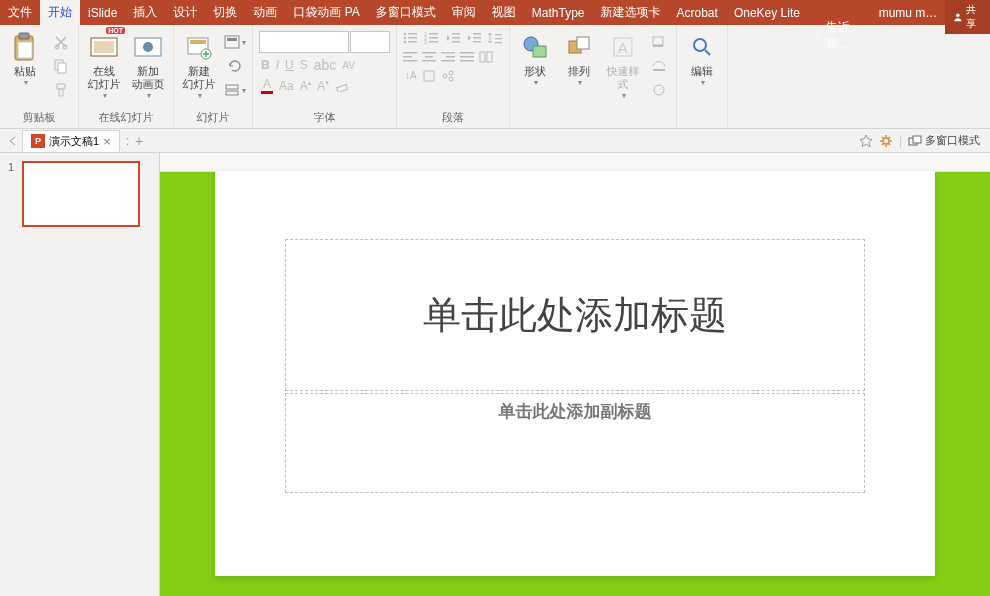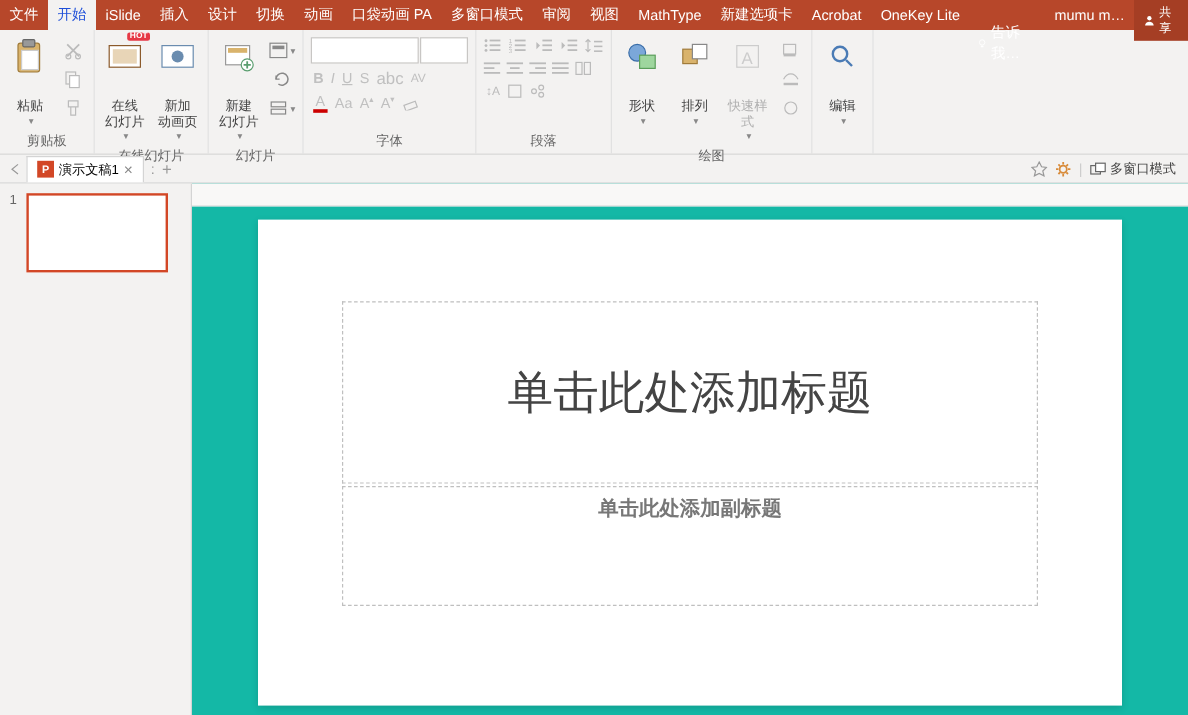--- a/index.html
+++ b/index.html
@@ -14,21 +14,21 @@
     .tell-me svg { margin-right: 3px; }
     .share-btn { display: flex; align-items: center; padding: 17px 8px; font-size: 10px; background: #a53e24; }
     
     
     .ribbon { height: 104px; background: #f3f2f1; border-bottom: 1px solid #d4d4d4; display: flex; }
     .ribbon-group { border-right: 1px solid #e1e1e1; padding: 2px 4px 0; display: flex; flex-direction: column; }
     .ribbon-group-content { flex: 1; display: flex; align-items: flex-start; gap: 2px; padding-top: 2px; }
     .ribbon-group-label { text-align: center; font-size: 11px; color: #666; padding: 2px 0 3px; }
     .ribbon-btn-large { width: 42px; display: flex; flex-direction: column; align-items: center; padding: 2px; cursor: pointer; }
     .ribbon-btn-large .icon-box { width: 32px; height: 32px; display: flex; align-items: center; justify-content: center; }
-    .ribbon-btn-large .label { font-size: 11px; text-align: center; line-height: 1.2; margin-top: 20px; color: #444; }
+    .ribbon-btn-large .label { font-size: 11px; text-align: center; line-height: 1.2; margin-top: 2px; color: #444; }
     .ribbon-btn-large.disabled .label { color: #b0b0b0; }
     .ribbon-col { display: flex; flex-direction: column; gap: 2px; padding: 2px; }
     .ribbon-mini-btn { width: 22px; height: 22px; display: flex; align-items: center; justify-content: center; cursor: pointer; }
     .mini-row { display: flex; gap: 1px; align-items: center; }
     .font-box { height: 22px; border: 1px solid #c8c6c4; background: #fff; display: flex; align-items: center; padding: 0 4px; font-size: 11px; color: #bbb; min-width: 70px; }
     .disabled { color: #c0c0c0 !important; }
     .dropdown-arrow { font-size: 8px; color: #888; margin-left: 2px; }
     .hot-badge { position: absolute; top: -2px; right: 0; background: #e63946; color: #fff; font-size: 7px; padding: 0 2px; border-radius: 2px; font-weight: bold; }
     
     
@@ -40,21 +40,21 @@
     .status-icons { display: flex; gap: 6px; align-items: center; padding-right: 6px; }
     .multi-window { font-size: 11px; color: #444; display: flex; align-items: center; gap: 3px; }
     
     
     .main { display: flex; height: calc(596px - 25px - 104px - 24px); }
     .thumb-panel { width: 160px; background: #f3f2f1; border-right: 1px solid #d4d4d4; padding: 8px; }
     .thumb-item { display: flex; gap: 6px; }
     .thumb-num { font-size: 11px; color: #666; width: 8px; }
     .thumb { width: 118px; height: 66px; background: #fff; border: 2px solid #d24726; }
     
-    .slide-area { flex: 1; background: #14b8a6; display: flex; align-items: flex-start; justify-content: center; padding: 20px; position: relative; }
+    .slide-area { flex: 1; background: #84cc16; display: flex; align-items: flex-end; justify-content: center; padding: 20px; position: relative; }
     .slide-area::before { content: ''; position: absolute; left: 0; right: 0; top: 0; height: 18px; background: #f9f8f7; border-bottom: 1px solid #e1e1e1; }
     .slide { width: 720px; height: 405px; background: #fff; box-shadow: 0 2px 6px rgba(0,0,0,0.15); position: relative; margin-top: 10px; }
     .title-placeholder { position: absolute; left: 70px; right: 70px; top: 68px; height: 152px; border: 1px dashed #bfbfbf; display: flex; align-items: center; justify-content: center; }
     .title-placeholder span { font-size: 38px; color: #444; font-weight: 300; }
     .subtitle-placeholder { position: absolute; left: 70px; right: 70px; top: 222px; height: 100px; border: 1px dashed #bfbfbf; display: flex; align-items: flex-start; justify-content: center; padding-top: 6px; }
     .subtitle-placeholder span { font-size: 17px; color: #777; font-weight: bold; }
     
     svg { display: block; }
   </style>
 </head>
@@ -362,21 +362,20 @@
               <rect x="2" y="10" width="12" height="2" fill="#bbb"></rect>
             </svg>
           </div>
         <div class="ribbon-mini-btn">
             <svg width="16" height="14">
               <circle cx="8" cy="7" r="5" fill="none" stroke="#bbb"></circle>
             </svg>
           </div>
       </div>
     </div>
-    <div class="ribbon-group-label">绘图</div>
   </div>
 
   <div class="ribbon-group">
     <div class="ribbon-group-content">
       <div class="ribbon-btn-large">
         <div class="icon-box">
             <svg width="22" height="22">
               <circle cx="9" cy="9" r="6" fill="none" stroke="#4a7bb5" stroke-width="2"></circle>
               <path d="M14 14l5 5" stroke="#4a7bb5" stroke-width="2"></path>
             </svg>

